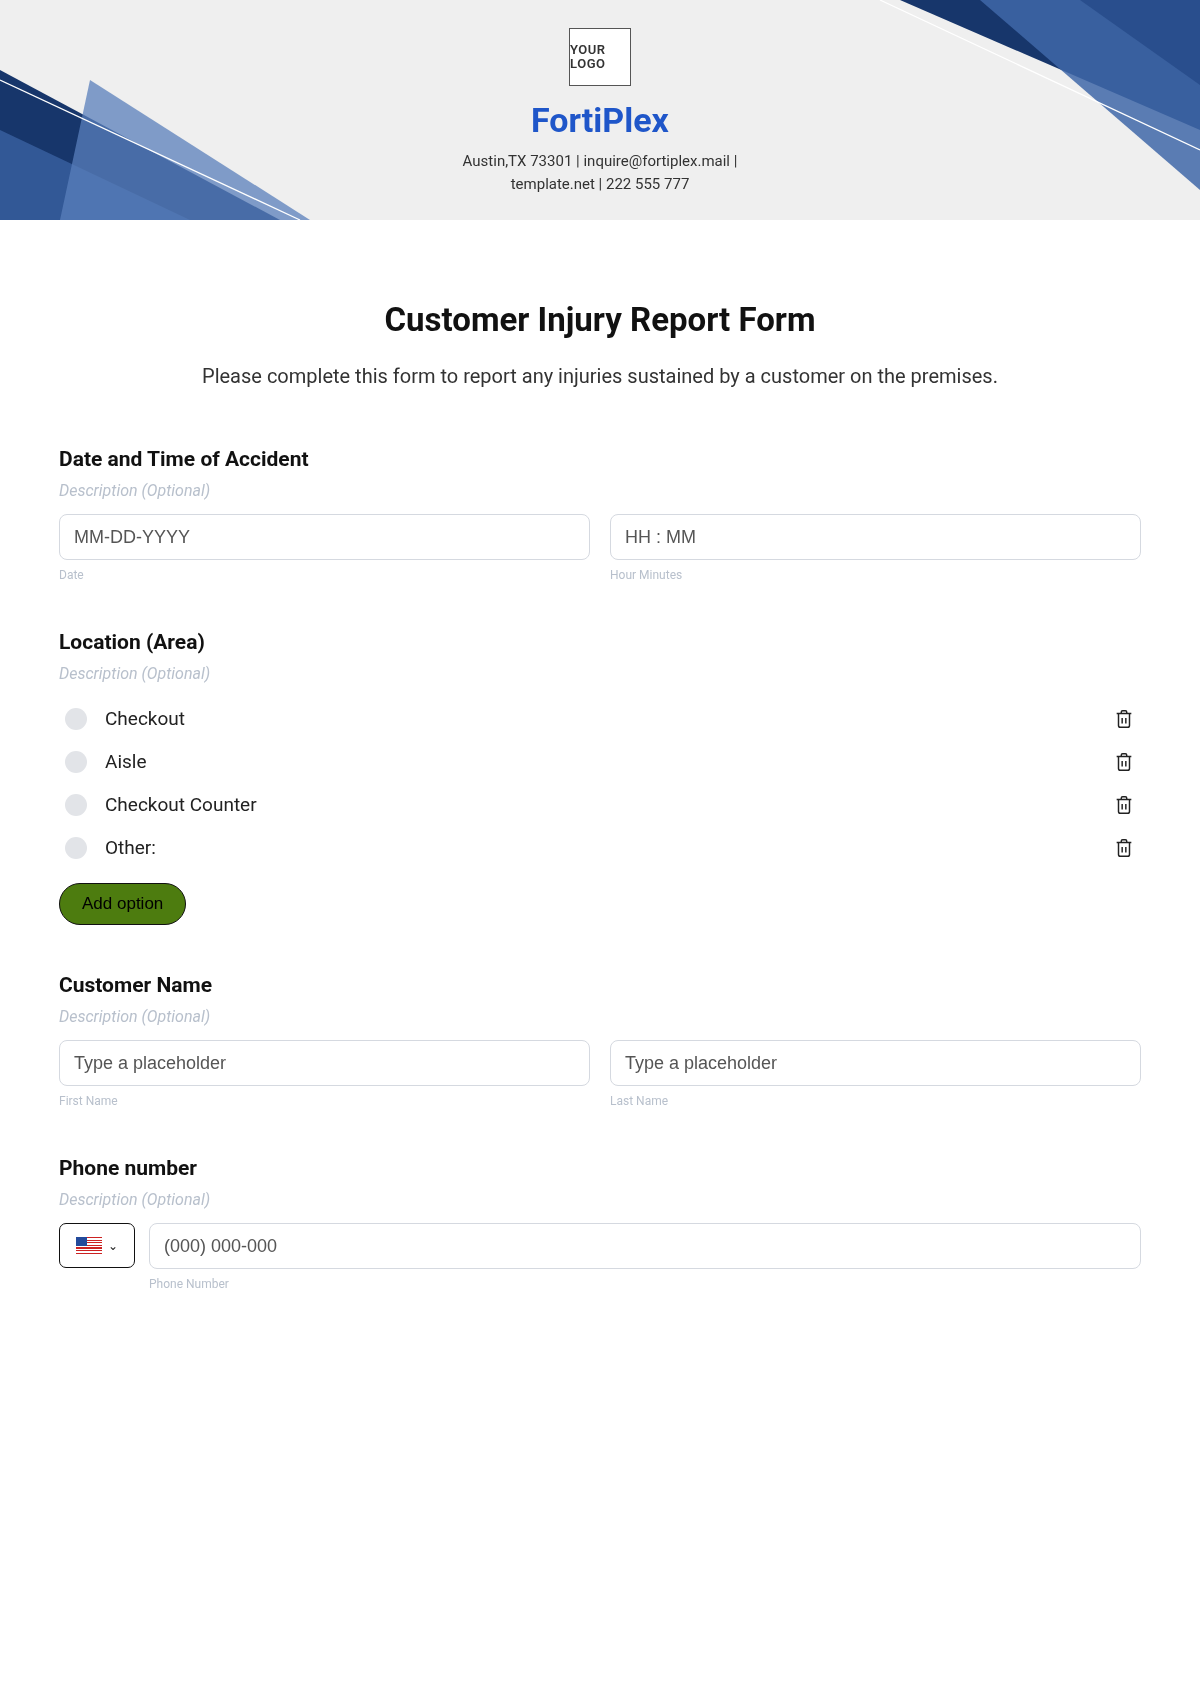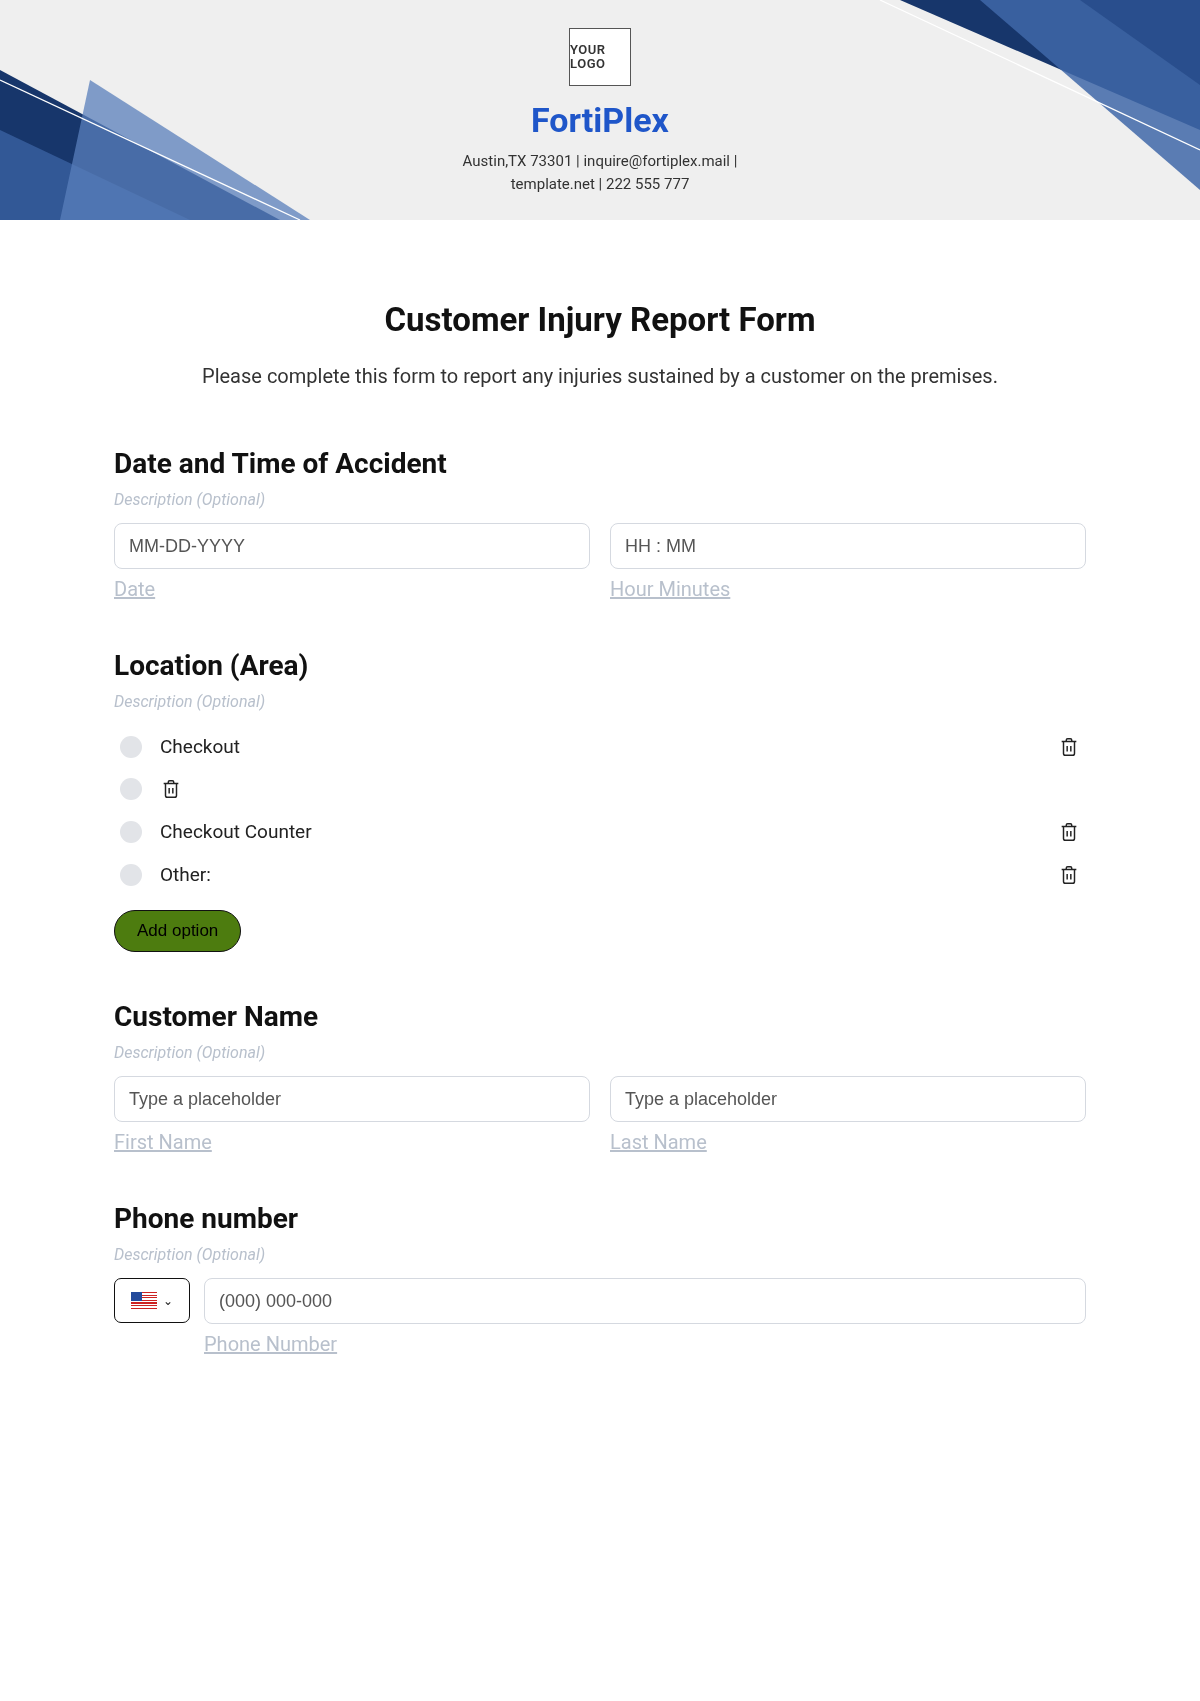--- a/index.html
+++ b/index.html
@@ -53,39 +53,39 @@
 .contact {
   position: absolute;
   top: 150px;
   width: 100%;
   text-align: center;
   font-size: 15px;
   color: #333;
   line-height: 1.5;
 }
 .form {
-  padding: 80px 114px 40px;
+  padding: 80px 59px 40px;
 }
 .form-title {
   text-align: center;
   font-size: 33px;
   font-weight: 700;
   color: #111;
   margin-bottom: 22px;
 }
 .form-desc {
   text-align: center;
   font-size: 20px;
   color: #333;
   line-height: 1.55;
   margin-bottom: 55px;
 }
 .section { margin-bottom: 48px; }
 .sec-title {
-  font-size: 28px;
+  font-size: 21px;
   font-weight: 700;
   color: #111;
   margin-bottom: 10px;
 }
 .sec-desc {
   font-size: 16px;
   font-style: italic;
   color: #b8c0cc;
   margin-bottom: 14px;
 }
@@ -95,24 +95,23 @@
   height: 46px;
   border: 1px solid #d5d9e0;
   border-radius: 8px;
   padding: 0 14px;
   font-size: 18px;
   color: #333;
   background: #fff;
 }
 .text-input::placeholder { color: #555; }
 .sub-label {
-  font-size: 20px;
+  font-size: 12px;
   color: #b8c0cc;
   margin-top: 8px;
-  text-decoration: underline;
 }
 .option-row {
   display: flex;
   align-items: center;
   padding: 10px 6px;
 }
 .radio {
   width: 22px;
   height: 22px;
   border-radius: 50%;
@@ -224,20 +223,21 @@
           <div class="option-row">
             <div class="radio"></div>
             <div class="option-label">Checkout</div>
             <div class="trash"><svg viewBox="0 0 24 24" fill="none" stroke="#222" stroke-width="1.6">
                 <path d="M4 6h16M9 6V4.5A1.5 1.5 0 0110.5 3h3A1.5 1.5 0 0115 4.5V6M6 6v13a2 2 0 002 2h8a2 2 0 002-2V6"></path>
                 <path d="M10 11v6M14 11v6"></path>
               </svg></div>
           </div>
           <div class="option-row">
             <div class="radio"></div>
+            <div class="option-label">Aisle</div>
             <div class="trash"><svg viewBox="0 0 24 24" fill="none" stroke="#222" stroke-width="1.6">
                 <path d="M4 6h16M9 6V4.5A1.5 1.5 0 0110.5 3h3A1.5 1.5 0 0115 4.5V6M6 6v13a2 2 0 002 2h8a2 2 0 002-2V6"></path>
                 <path d="M10 11v6M14 11v6"></path>
               </svg></div>
           </div>
           <div class="option-row">
             <div class="radio"></div>
             <div class="option-label">Checkout Counter</div>
             <div class="trash"><svg viewBox="0 0 24 24" fill="none" stroke="#222" stroke-width="1.6">
                 <path d="M4 6h16M9 6V4.5A1.5 1.5 0 0110.5 3h3A1.5 1.5 0 0115 4.5V6M6 6v13a2 2 0 002 2h8a2 2 0 002-2V6"></path>

